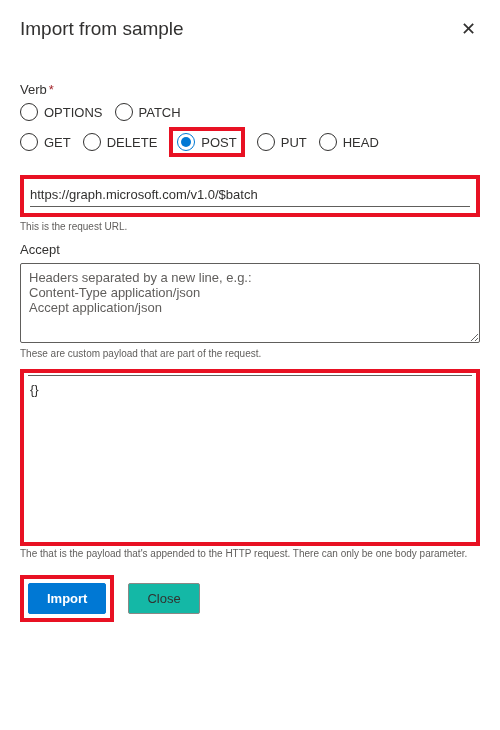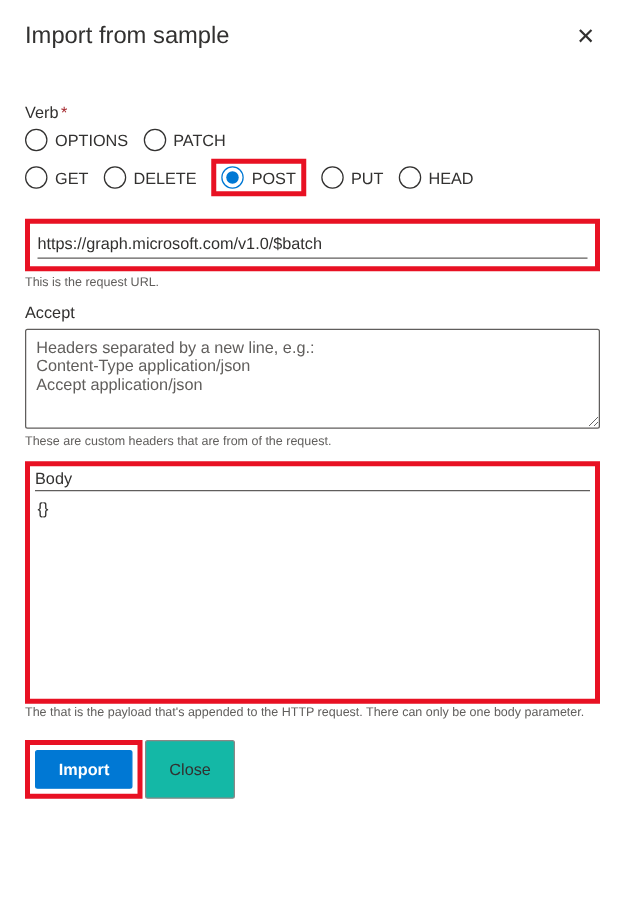--- a/index.html
+++ b/index.html
@@ -133,22 +133,23 @@
       padding: 6px 2px;
       font-size: 13px;
       font-family: inherit;
       color: #323130;
       resize: none;
       outline: none;
       min-height: 160px;
     }
     .button-row {
       display: flex;
-      gap: 2px;
+      gap: 14px;
       margin-top: 16px;
+      align-items: center;
     }
     .import-wrap {
       border: 4px solid #e81123;
       padding: 4px;
       display: inline-block;
     }
     .btn {
       padding: 7px 18px;
       font-size: 13px;
       font-family: inherit;
@@ -228,24 +229,23 @@
 
 <div class="url-section">
   <input class="text-input" type="text" value="https://graph.microsoft.com/v1.0/$batch" style="">
 </div>
 <div class="helper-text">This is the request URL.</div>
 
 <div class="field-label">Accept</div>
 <textarea class="textarea-field" rows="4" placeholder="Headers separated by a new line, e.g.:
 Content-Type application/json
 Accept application/json" style=""></textarea>
-<div class="helper-text">These are custom headers that are from of the request.</div>
+<div class="helper-text">These are custom payload that are part of the request.</div>
 
 <div class="body-section">
-  <div class="url-label-inside">Body</div>
   <textarea class="body-textarea" style="">{}</textarea>
 </div>
 <div class="helper-text">The that is the payload that's appended to the HTTP request. There can only be one body parameter.</div>
 
 <div class="button-row">
   <span class="import-wrap">
     <button class="btn btn-primary">Import</button>
   </span>
   <button class="btn btn-secondary">Close</button>
 </div>

